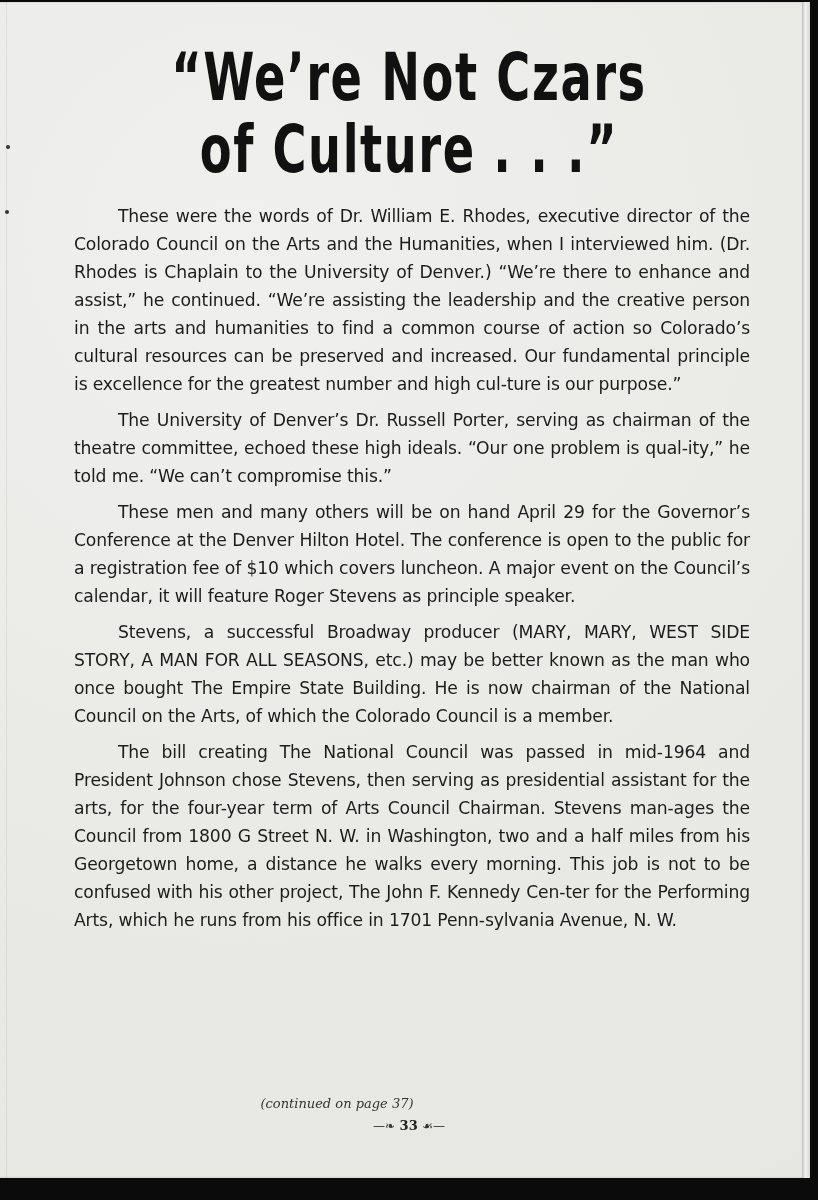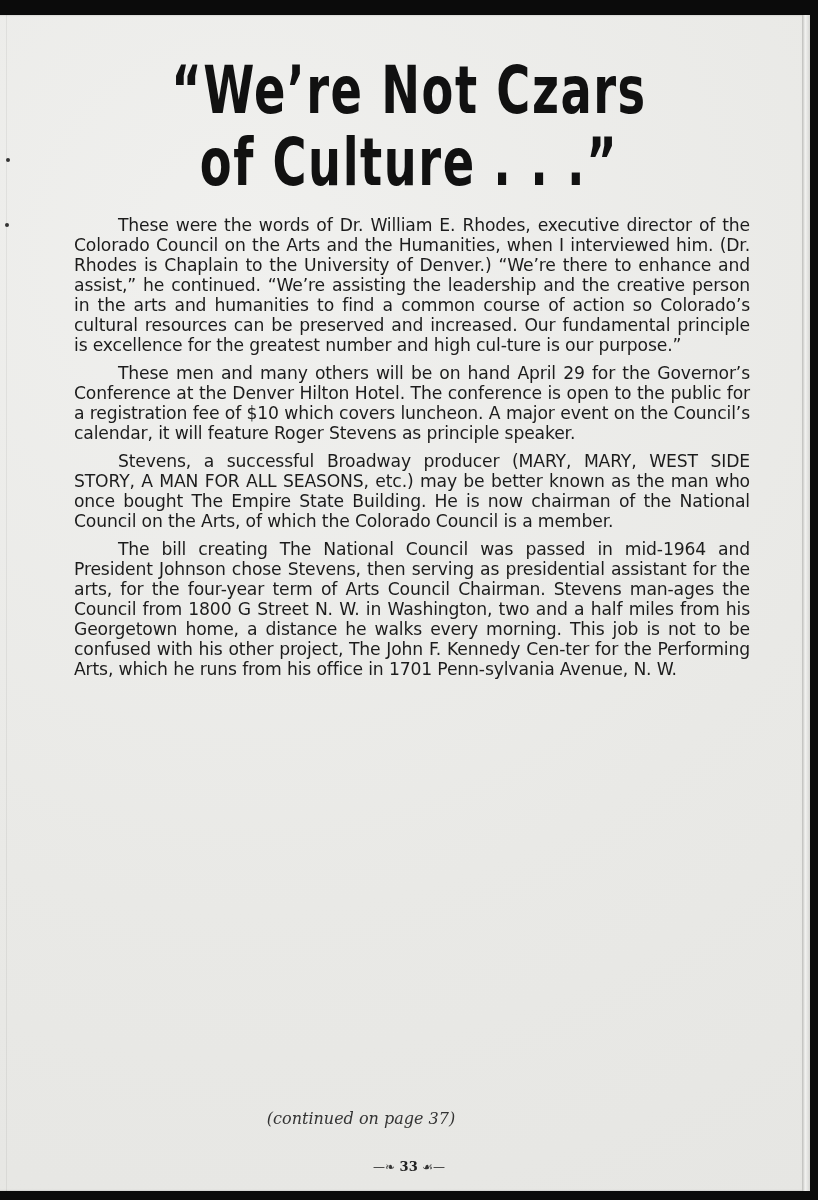--- a/index.html
+++ b/index.html
@@ -3,21 +3,21 @@
   <meta charset="utf-8">
   <style>
     html, body { margin: 0; padding: 0; }
     body {
       width: 818px; height: 1200px; overflow: hidden;
       background: #0b0b0b;
       position: relative;
       font-family: "DejaVu Sans", sans-serif;
     }
     .page {
-      position: absolute; left: 0; top: 15px;
+      position: absolute; left: 0; top: 2px;
       width: 810px; height: 1176px;
       background: #ececea;
       background-image: radial-gradient(circle at 30% 20%, #f0f0ee 0%, #e9e9e6 60%, #e6e6e3 100%);
       box-shadow: inset -2px 0 2px rgba(0,0,0,0.25);
     }
     .page-edge {
       position: absolute; right: 0; top: 0; width: 8px; height: 1176px;
       background: linear-gradient(to right, #bdbdba, #f2f2f0 40%, #d6d6d3);
     }
     .binding-line {
@@ -32,53 +32,54 @@
       transform-origin: center top;
       letter-spacing: 2px;
       font-stretch: condensed;
     }
     .title-line1 { top: 36px; font-size: 66px; transform: scaleX(0.78); line-height: 80px; }
     .title-line2 { top: 108px; font-size: 66px; transform: scaleX(0.78); line-height: 80px; }
     .body {
       position: absolute; left: 74px; top: 200px; width: 676px;
       color: #1c1c1c;
       font-family: "DejaVu Sans", sans-serif;
-      font-size: 17.2px; line-height: 20px;
+      font-size: 17.2px; line-height: 28px;
       text-align: justify;
       letter-spacing: -0.15px;
     }
     .body p { margin: 0 0 8px 0; text-indent: 44px; hyphens: manual; }
     .body p.extra-indent { text-indent: 64px; }
     .continued {
       position: absolute; left: 0; width: 674px; top: 1094px;
       text-align: center;
       font-family: "DejaVu Serif", serif; font-style: italic;
-      font-size: 16px; color: #333; padding-left: 24px;
+      font-size: 13px; color: #333;
     }
     .folio {
       position: absolute; left: 0; width: 818px; top: 1116px;
       text-align: center; font-family: "DejaVu Serif", serif;
-      font-size: 13px; font-weight: bold; color: #222; margin-top: 28px;
+      font-size: 13px; font-weight: bold; color: #222;
     }
     .folio .orn { font-weight: normal; color: #333; font-size: 12px; }
   </style>
 </head>
 <body>
 
 <div class="page">
   <div class="binding-line"></div>
   <div class="speck" style="left:6px; top:143px;"></div>
   <div class="speck" style="left:5px; top:208px;"></div>
   <div class="page-edge"></div>
 
   <div class="title title-line1">“We’re Not Czars</div>
   <div class="title title-line2">of Culture . . .”</div>
 
   <div class="body">
     <p>These were the words of Dr. William E. Rhodes, executive director of the Colorado Council on the Arts and the Humanities, when I interviewed him. (Dr. Rhodes is Chaplain to the University of Denver.) “We’re there to enhance and assist,” he continued. “We’re assisting the leadership and the creative person in the arts and humanities to find a common course of action so Colorado’s cultural resources can be preserved and increased. Our fundamental principle is excellence for the greatest number and high cul-ture is our purpose.”</p>
+    <p>The University of Denver’s Dr. Russell Porter, serving as chairman of the theatre committee, echoed these high ideals. “Our one problem is qual-ity,” he told me. “We can’t compromise this.”</p>
     <p>These men and many others will be on hand April 29 for the Governor’s Conference at the Denver Hilton Hotel. The conference is open to the public for a registration fee of $10 which covers luncheon. A major event on the Council’s calendar, it will feature Roger Stevens as principle speaker.</p>
     <p>Stevens, a successful Broadway producer (MARY, MARY, WEST SIDE STORY, A MAN FOR ALL SEASONS, etc.) may be better known as the man who once bought The Empire State Building. He is now chairman of the National Council on the Arts, of which the Colorado Council is a member.</p>
     <p>The bill creating The National Council was passed in mid-1964 and President Johnson chose Stevens, then serving as presidential assistant for the arts, for the four-year term of Arts Council Chairman. Stevens man-ages the Council from 1800 G Street N. W. in Washington, two and a half miles from his Georgetown home, a distance he walks every morning. This job is not to be confused with his other project, The John F. Kennedy Cen-ter for the Performing Arts, which he runs from his office in 1701 Penn-sylvania Avenue, N. W.</p>
   </div>
 
   <div class="continued">(continued on page 37)</div>
 
   <div class="folio">
     <span class="orn">—❧</span>
     <span>33</span>

